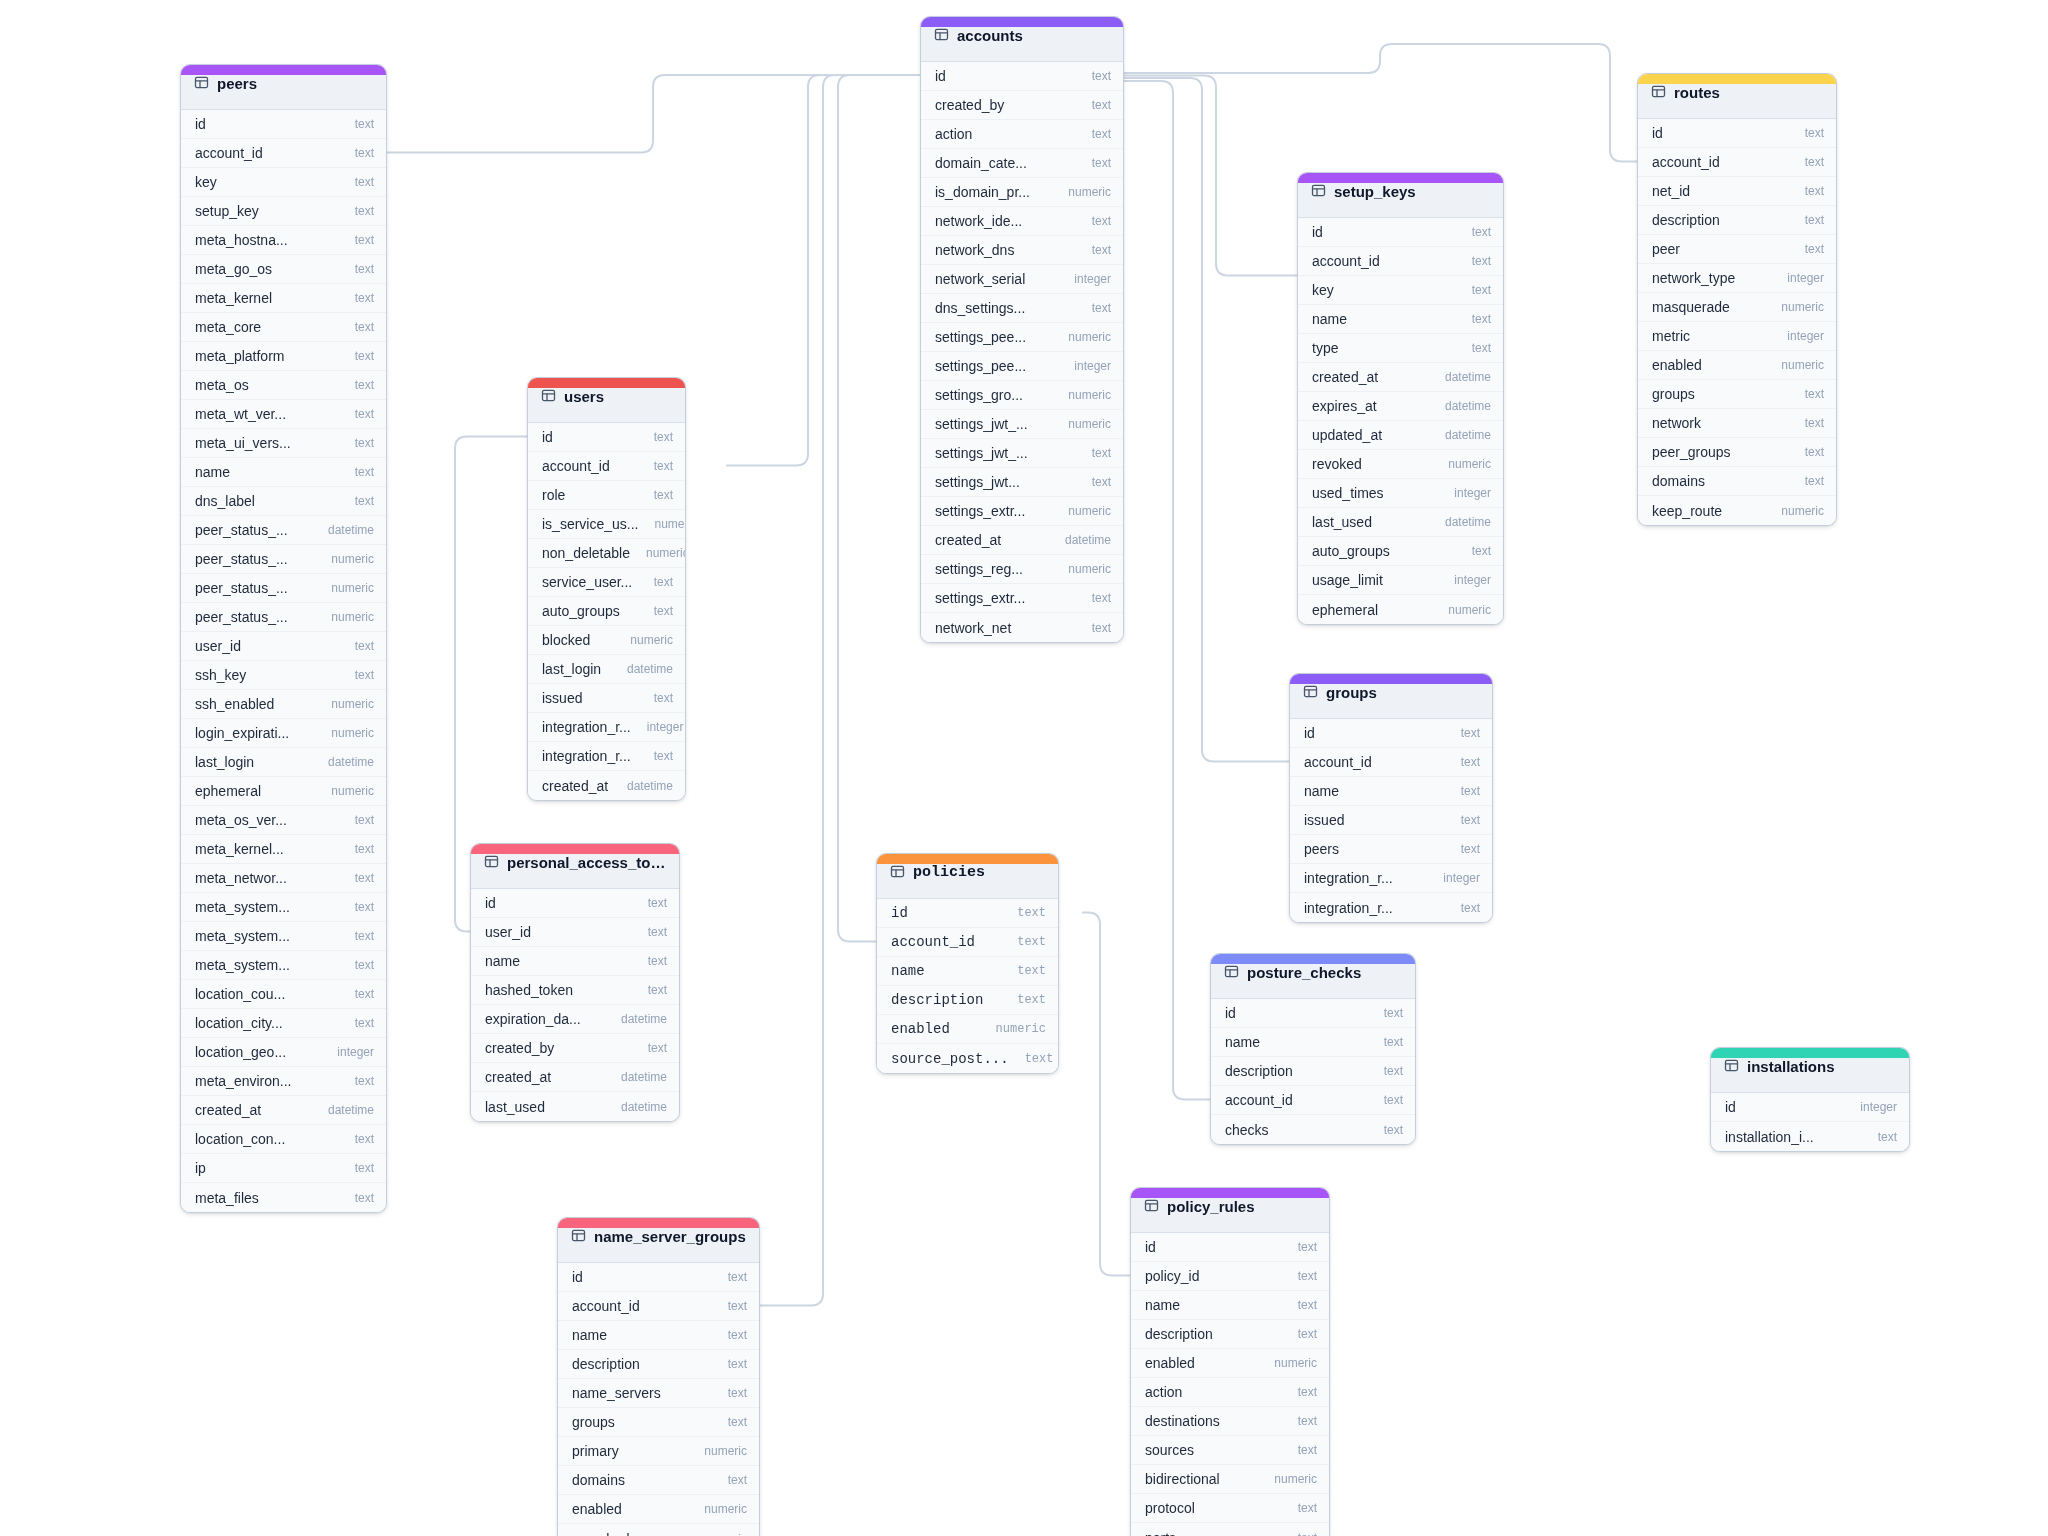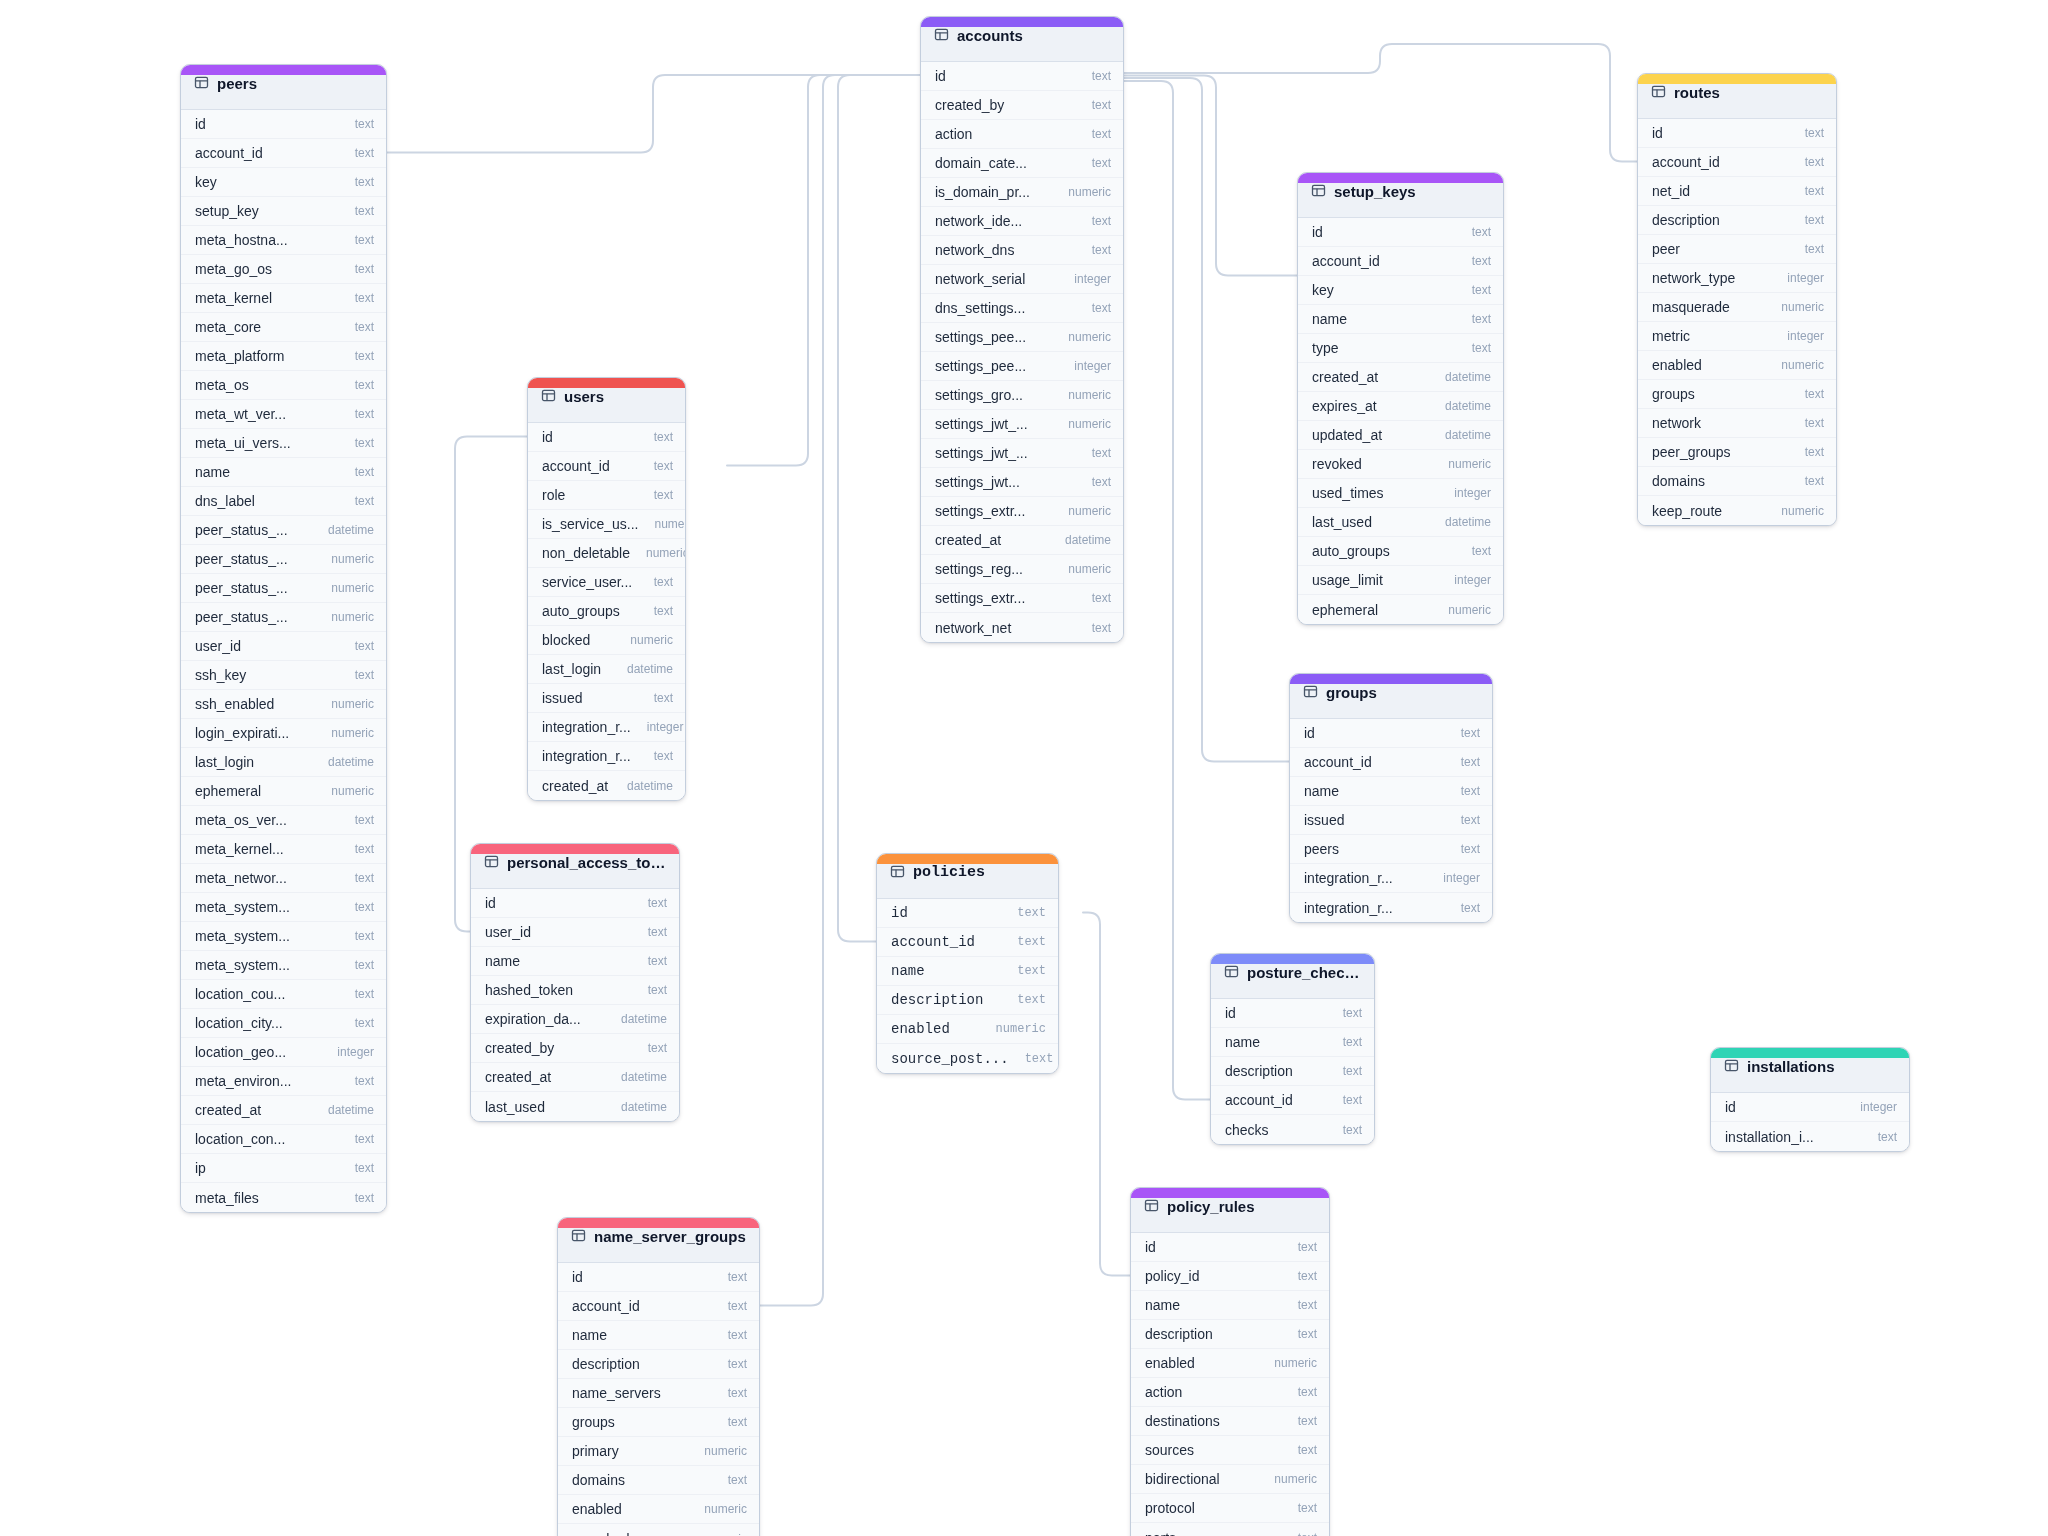--- a/index.html
+++ b/index.html
@@ -640,21 +640,21 @@
         <div class="row">
           <span class="fname">integration_r...</span>
           <span class="ftype">integer</span>
         </div>
         <div class="row">
           <span class="fname">integration_r...</span>
           <span class="ftype">text</span>
         </div>
       </div>
   </div>
-    <div class="table-card" style="left: 1210px; top: 953px; width: 165px;">
+    <div class="table-card" style="left: 1210px; top: 953px; width: 206px;">
     <div class="strip" style="background: rgb(125, 139, 249);"></div>
     <div class="card-header">
       <span class="table-icon">
         <svg width="15" height="15" viewBox="0 0 16 16" aria-hidden="true">
           <rect x="1.6" y="2.6" width="12.8" height="10.8" rx="1.6" fill="none" stroke="currentColor" stroke-width="1.4"></rect>
           <line x1="1.6" y1="6.2" x2="14.4" y2="6.2" stroke="currentColor" stroke-width="1.4"></line>
           <line x1="6.4" y1="6.2" x2="6.4" y2="13.4" stroke="currentColor" stroke-width="1.4"></line>
         </svg>
       </span>
       <span class="card-title">posture_checks</span>
@@ -734,21 +734,21 @@
         <div class="row">
           <span class="fname">protocol</span>
           <span class="ftype">text</span>
         </div>
         <div class="row">
           <span class="fname">ports</span>
           <span class="ftype">text</span>
         </div>
       </div>
   </div>
-    <div class="table-card" style="left: 1637px; top: 73px; width: 200px; border-radius: 9px;">
+    <div class="table-card" style="left: 1637px; top: 73px; width: 200px;">
     <div class="strip" style="background: rgb(252, 211, 77);"></div>
     <div class="card-header">
       <span class="table-icon">
         <svg width="15" height="15" viewBox="0 0 16 16" aria-hidden="true">
           <rect x="1.6" y="2.6" width="12.8" height="10.8" rx="1.6" fill="none" stroke="currentColor" stroke-width="1.4"></rect>
           <line x1="1.6" y1="6.2" x2="14.4" y2="6.2" stroke="currentColor" stroke-width="1.4"></line>
           <line x1="6.4" y1="6.2" x2="6.4" y2="13.4" stroke="currentColor" stroke-width="1.4"></line>
         </svg>
       </span>
       <span class="card-title">routes</span>

